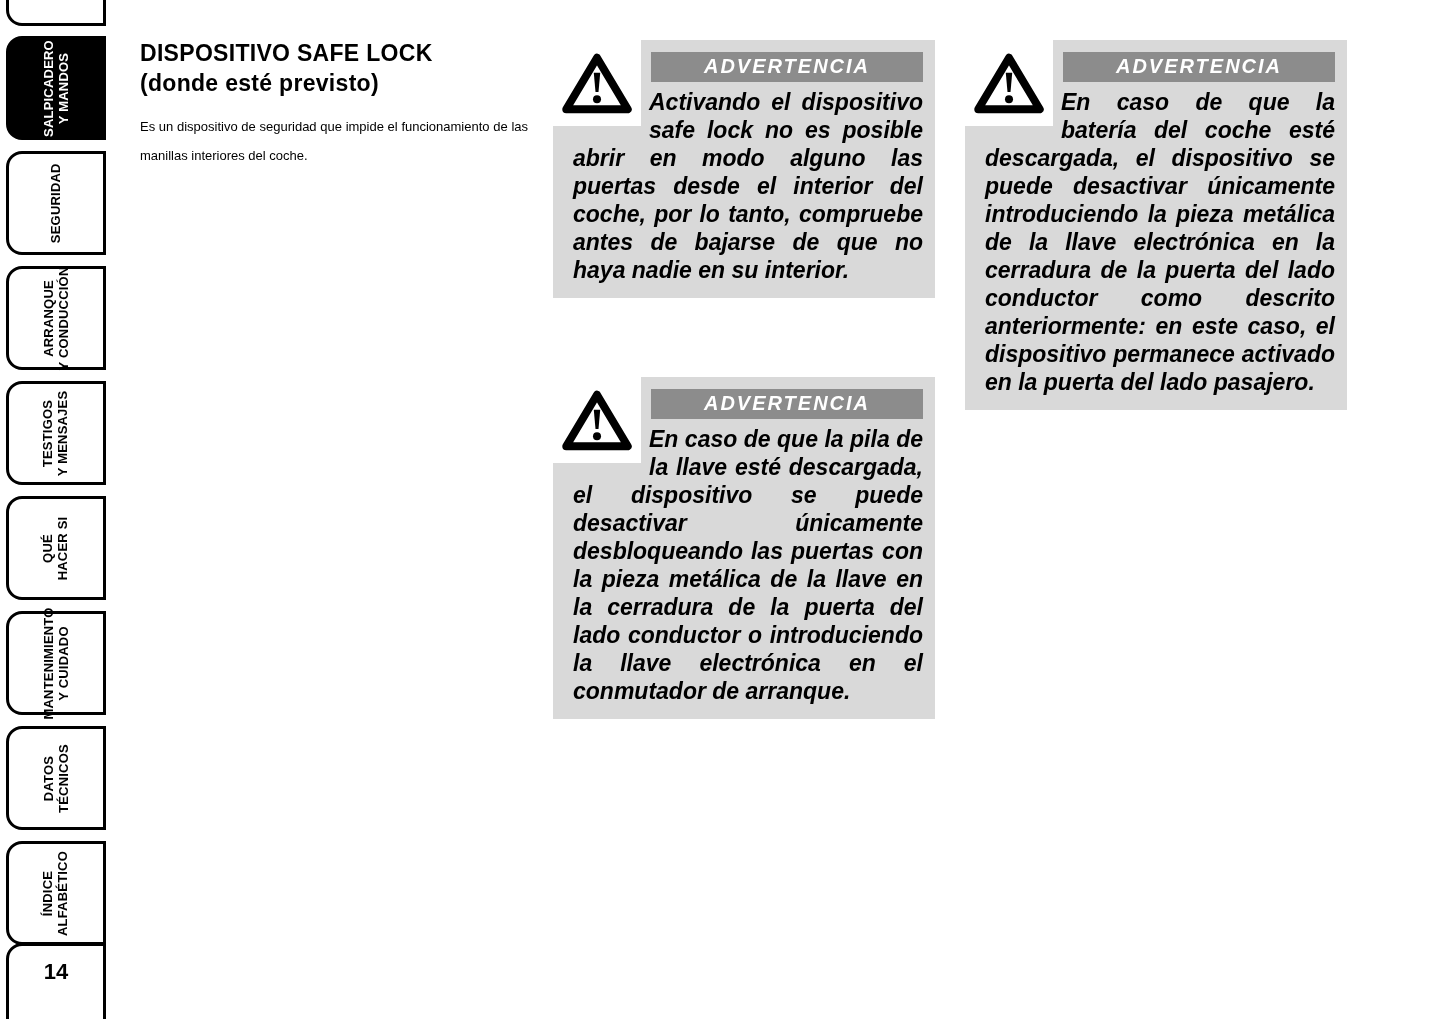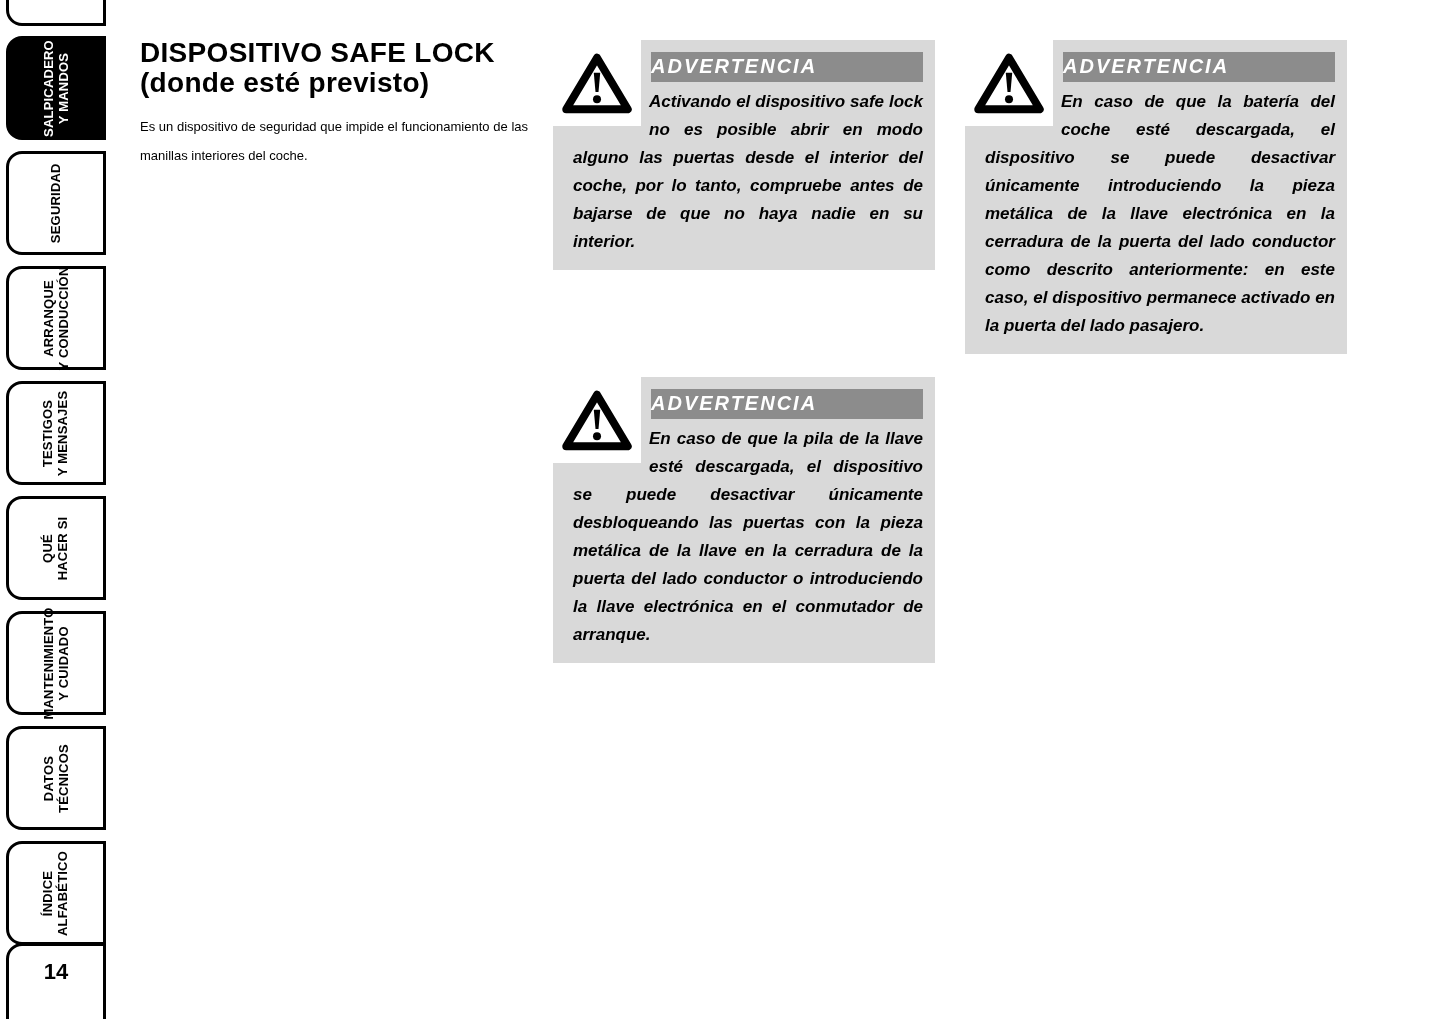--- a/index.html
+++ b/index.html
@@ -59,21 +59,21 @@
     border-radius: 16px 0 0 0;
     background: #ffffff;
     padding-top: 13px;
     text-align: center;
     font-size: 22px;
     font-weight: bold;
   }
 
   
   .article { position: absolute; left: 140px; top: 38px; width: 388px; }
-  .article-title { font-size: 28px; font-weight: bold; line-height: 30px; letter-spacing: 0.3px; }
+  .article-title { font-size: 23px; font-weight: bold; line-height: 30px; letter-spacing: 0.3px; }
   .article-title span { display: block; }
   .article p {
     margin-top: 15px;
     font-size: 13px;
     line-height: 28.5px;
     text-align: justify;
   }
 
   
   .warning-box {
@@ -93,28 +93,28 @@
     margin-right: 8px;
   }
   .warn-header {
     margin: 12px 12px 6px 98px;
     background: #8c8c8c;
     color: #ffffff;
     font-weight: bold;
     font-style: italic;
     font-size: 20px;
     letter-spacing: 2px;
-    text-align: left;
+    text-align: center;
     padding: 3px 0 4px 0;
   }
   .warn-body {
     margin: 0 12px 0 20px;
     font-weight: bold;
     font-style: italic;
-    font-size: 17px;
+    font-size: 23px;
     line-height: 28px;
     text-align: justify;
   }
   .warning-box::after { content: ""; display: block; clear: both; }
 </style>
 </head>
 <body>
 
 <div class="page">
 

